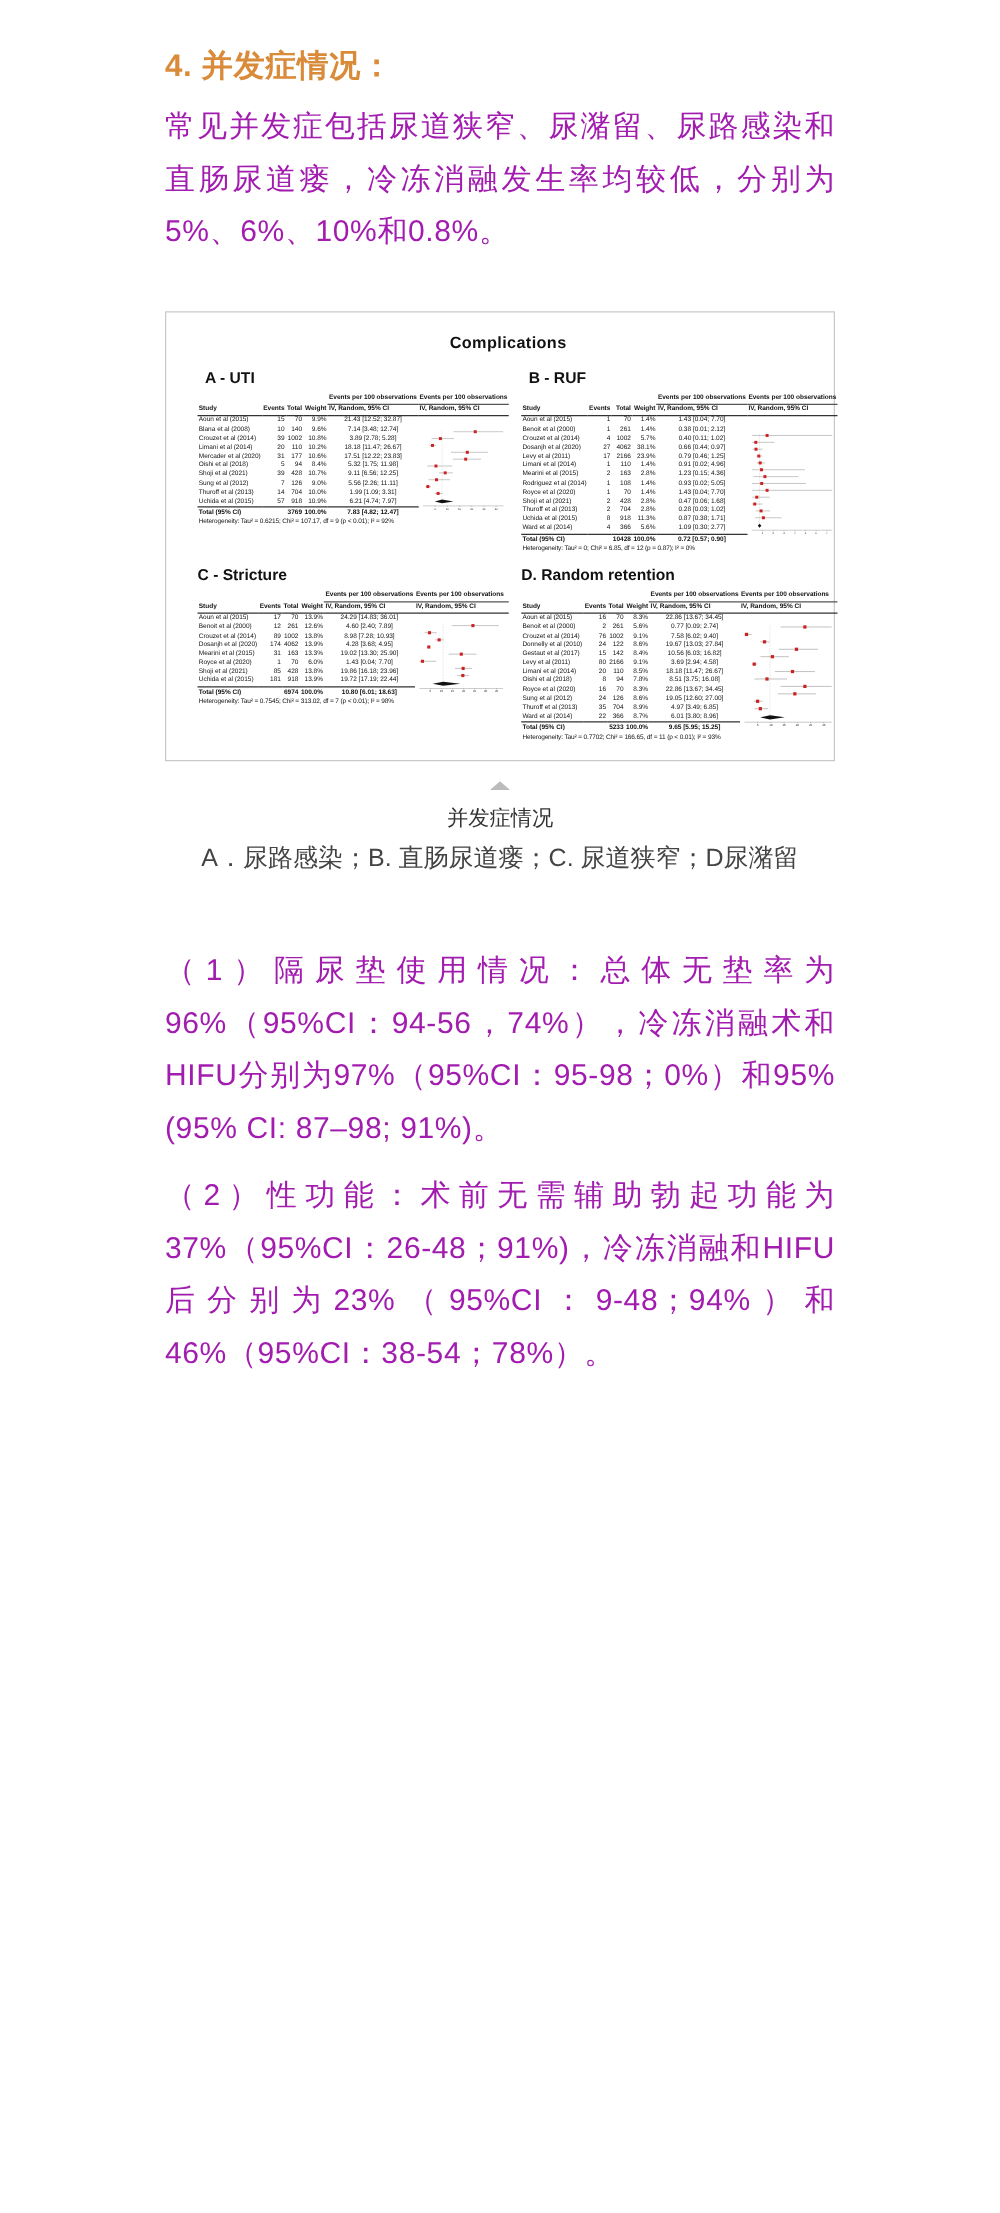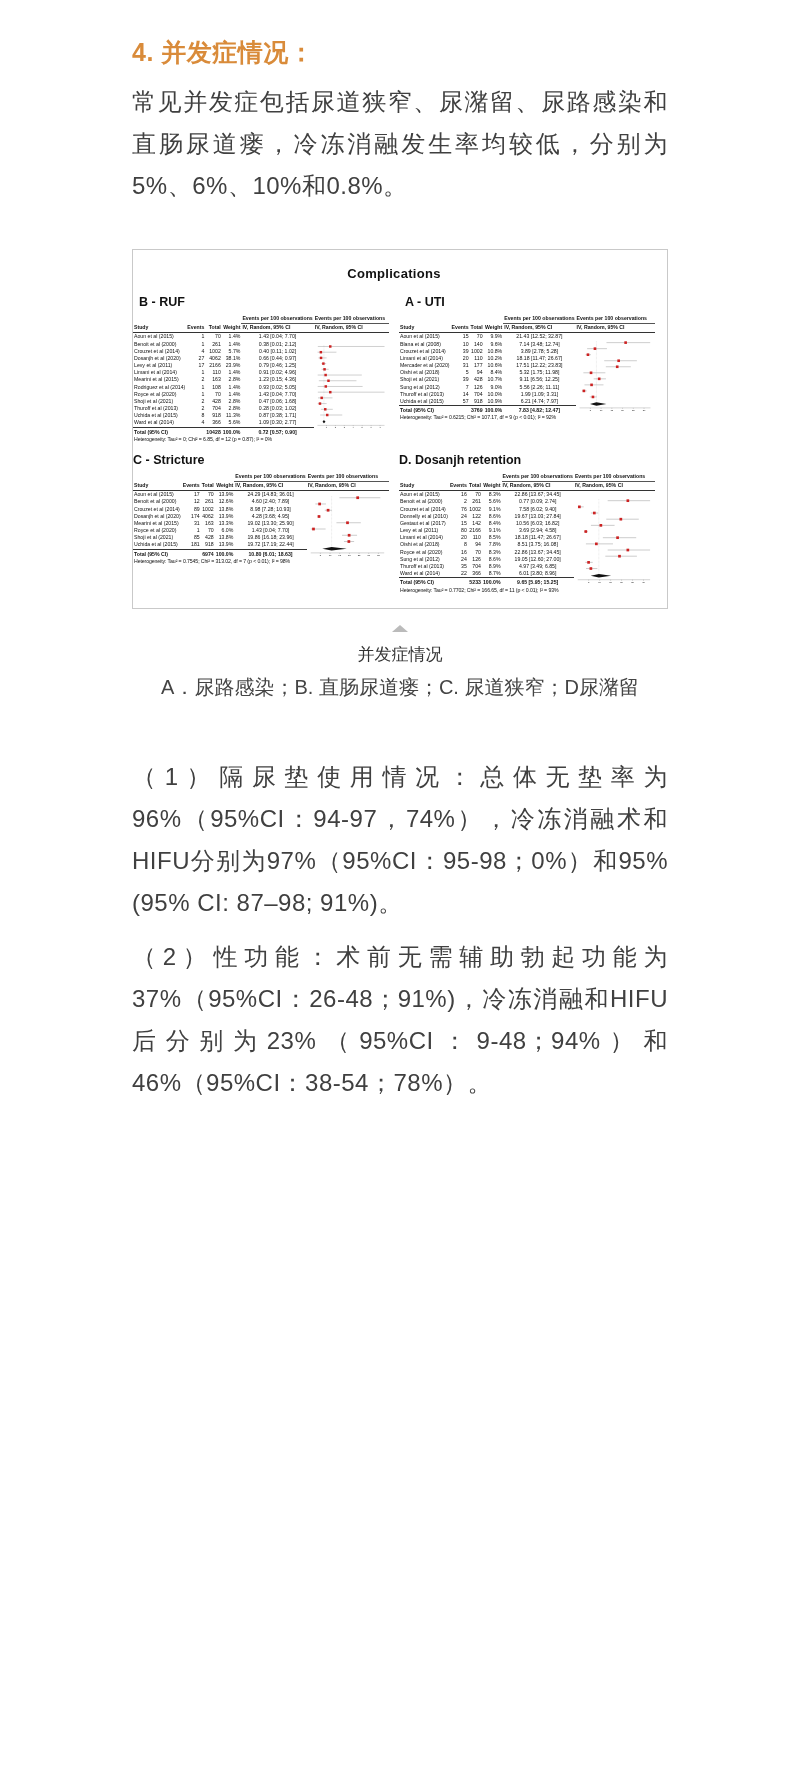--- a/index.html
+++ b/index.html
@@ -18,32 +18,32 @@
   }
   .section-title {
     color: #d98b3a;
     font-size: 25px;
     font-weight: bold;
     letter-spacing: 0.5px;
     margin: 0;
     padding-top: 36px;
   }
   .body-text {
-    color: #404040;
+    color: #a21caf;
     font-size: 24px;
     line-height: 1.75;
     letter-spacing: 0.5px;
     margin: 12px 0 0 0;
     text-align: justify;
   }
   .fig-wrap {
     margin-top: 42px;
     border: 1px solid #c9c9c9;
     background: #fff;
-    padding: 10px 12px 14px 0;
+    padding: 10px 12px 14px 25px;
   }
   .fig-title {
     text-align: center;
     font-size: 13px;
     font-weight: bold;
     color: #111;
     letter-spacing: .3px;
     margin: 6px 0 10px 0;
   }
   .panels {
@@ -127,20 +127,165 @@
 <body>
 
 <div class="page">
 
   <h2 class="section-title">4. 并发症情况：</h2>
   <p class="body-text">常见并发症包括尿道狭窄、尿潴留、尿路感染和直肠尿道瘘，冷冻消融发生率均较低，分别为5%、6%、10%和0.8%。</p>
 
   <div class="fig-wrap">
     <div class="fig-title">Complications</div>
     <div class="panels">
+      <div class="panel">
+        <div class="panel-label">A - UTI</div>
+        <div>
+            <table class="tbl">
+              <thead>
+                <tr>
+                  <th colspan="4"></th>
+                  <th class="grp-head" colspan="1">Events per 100 observations</th>
+                  <th class="grp-head">Events per 100 observations</th>
+                </tr>
+                <tr class="hdr-row">
+                  <th class="">Study</th>
+                  <th class="num">Events</th>
+                  <th class="num">Total</th>
+                  <th class="num">Weight</th>
+                  <th class="hdr-sub">IV, Random, 95% CI</th>
+                  <th class="hdr-sub">IV, Random, 95% CI</th>
+                </tr>
+              </thead>
+              <tbody>
+                <tr>
+                  <td>Aoun et al (2015)</td>
+                  <td class="num">15</td>
+                  <td class="num">70</td>
+                  <td class="num">9.9%</td>
+                  <td class="ctr">21.43 [12.52; 32.87]</td>
+                  <td class="plot-cell" rowspan="12">
+                    <div class="forest">
+                      <svg viewBox="0 0 118 115.19999999999999" preserveAspectRatio="none">
+                        <line x1="29.63" y1="2" x2="29.63" y2="96.00" stroke="#888" stroke-width="0.3" stroke-dasharray="1,1"></line>
+                        <line x1="44.97" y1="4.00" x2="111.57" y2="4.00" stroke="#222" stroke-width="0.35"></line>
+                        <rect x="72.13" y="2.00" width="4.00" height="4.00" fill="#cc2222"></rect>
+                        <line x1="15.39" y1="13.20" x2="45.69" y2="13.20" stroke="#222" stroke-width="0.35"></line>
+                        <rect x="25.37" y="11.20" width="4.00" height="4.00" fill="#cc2222"></rect>
+                        <line x1="13.10" y1="22.40" x2="21.28" y2="22.40" stroke="#222" stroke-width="0.35"></line>
+                        <rect x="14.73" y="20.40" width="4.00" height="4.00" fill="#cc2222"></rect>
+                        <line x1="41.54" y1="31.60" x2="91.28" y2="31.60" stroke="#222" stroke-width="0.35"></line>
+                        <rect x="61.50" y="29.60" width="4.00" height="4.00" fill="#cc2222"></rect>
+                        <line x1="43.99" y1="40.80" x2="81.99" y2="40.80" stroke="#222" stroke-width="0.35"></line>
+                        <rect x="59.31" y="38.80" width="4.00" height="4.00" fill="#cc2222"></rect>
+                        <line x1="9.73" y1="50.00" x2="43.21" y2="50.00" stroke="#222" stroke-width="0.35"></line>
+                        <rect x="19.41" y="48.00" width="4.00" height="4.00" fill="#cc2222"></rect>
+                        <line x1="25.47" y1="59.20" x2="44.09" y2="59.20" stroke="#222" stroke-width="0.35"></line>
+                        <rect x="31.81" y="57.20" width="4.00" height="4.00" fill="#cc2222"></rect>
+                        <line x1="11.40" y1="68.40" x2="40.36" y2="68.40" stroke="#222" stroke-width="0.35"></line>
+                        <rect x="20.20" y="66.40" width="4.00" height="4.00" fill="#cc2222"></rect>
+                        <line x1="7.57" y1="77.60" x2="14.83" y2="77.60" stroke="#222" stroke-width="0.35"></line>
+                        <rect x="8.51" y="75.60" width="4.00" height="4.00" fill="#cc2222"></rect>
+                        <line x1="19.51" y1="86.80" x2="30.08" y2="86.80" stroke="#222" stroke-width="0.35"></line>
+                        <rect x="22.32" y="84.80" width="4.00" height="4.00" fill="#cc2222"></rect>
+                        <polygon points="19.77,97.50 29.63,94.90 44.81,97.50 29.63,100.10" fill="#111"></polygon>
+                        <line x1="4" y1="103.50" x2="112" y2="103.50" stroke="#222" stroke-width="0.3"></line>
+                        <line x1="20.36" y1="103.50" x2="20.36" y2="104.90" stroke="#222" stroke-width="0.3"></line>
+                        <text x="20.36" y="108.50" font-size="3.6" text-anchor="middle" font-family="Liberation Sans, sans-serif" fill="#111">5</text>
+                        <line x1="36.73" y1="103.50" x2="36.73" y2="104.90" stroke="#222" stroke-width="0.3"></line>
+                        <text x="36.73" y="108.50" font-size="3.6" text-anchor="middle" font-family="Liberation Sans, sans-serif" fill="#111">10</text>
+                        <line x1="53.09" y1="103.50" x2="53.09" y2="104.90" stroke="#222" stroke-width="0.3"></line>
+                        <text x="53.09" y="108.50" font-size="3.6" text-anchor="middle" font-family="Liberation Sans, sans-serif" fill="#111">15</text>
+                        <line x1="69.45" y1="103.50" x2="69.45" y2="104.90" stroke="#222" stroke-width="0.3"></line>
+                        <text x="69.45" y="108.50" font-size="3.6" text-anchor="middle" font-family="Liberation Sans, sans-serif" fill="#111">20</text>
+                        <line x1="85.82" y1="103.50" x2="85.82" y2="104.90" stroke="#222" stroke-width="0.3"></line>
+                        <text x="85.82" y="108.50" font-size="3.6" text-anchor="middle" font-family="Liberation Sans, sans-serif" fill="#111">25</text>
+                        <line x1="102.18" y1="103.50" x2="102.18" y2="104.90" stroke="#222" stroke-width="0.3"></line>
+                        <text x="102.18" y="108.50" font-size="3.6" text-anchor="middle" font-family="Liberation Sans, sans-serif" fill="#111">30</text>
+                      </svg>
+                    </div>
+                  </td>
+                </tr>
+                <tr>
+                  <td>Blana et al (2008)</td>
+                  <td class="num">10</td>
+                  <td class="num">140</td>
+                  <td class="num">9.6%</td>
+                  <td class="ctr">7.14 [3.48; 12.74]</td>
+                </tr>
+                <tr>
+                  <td>Crouzet et al (2014)</td>
+                  <td class="num">39</td>
+                  <td class="num">1002</td>
+                  <td class="num">10.8%</td>
+                  <td class="ctr">3.89 [2.78; 5.28]</td>
+                </tr>
+                <tr>
+                  <td>Limani et al (2014)</td>
+                  <td class="num">20</td>
+                  <td class="num">110</td>
+                  <td class="num">10.2%</td>
+                  <td class="ctr">18.18 [11.47; 26.67]</td>
+                </tr>
+                <tr>
+                  <td>Mercader et al (2020)</td>
+                  <td class="num">31</td>
+                  <td class="num">177</td>
+                  <td class="num">10.6%</td>
+                  <td class="ctr">17.51 [12.22; 23.83]</td>
+                </tr>
+                <tr>
+                  <td>Oishi et al (2018)</td>
+                  <td class="num">5</td>
+                  <td class="num">94</td>
+                  <td class="num">8.4%</td>
+                  <td class="ctr">5.32 [1.75; 11.98]</td>
+                </tr>
+                <tr>
+                  <td>Shoji et al (2021)</td>
+                  <td class="num">39</td>
+                  <td class="num">428</td>
+                  <td class="num">10.7%</td>
+                  <td class="ctr">9.11 [6.56; 12.25]</td>
+                </tr>
+                <tr>
+                  <td>Sung et al (2012)</td>
+                  <td class="num">7</td>
+                  <td class="num">126</td>
+                  <td class="num">9.0%</td>
+                  <td class="ctr">5.56 [2.26; 11.11]</td>
+                </tr>
+                <tr>
+                  <td>Thuroff et al (2013)</td>
+                  <td class="num">14</td>
+                  <td class="num">704</td>
+                  <td class="num">10.0%</td>
+                  <td class="ctr">1.99 [1.09; 3.31]</td>
+                </tr>
+                <tr>
+                  <td>Uchida et al (2015)</td>
+                  <td class="num">57</td>
+                  <td class="num">918</td>
+                  <td class="num">10.9%</td>
+                  <td class="ctr">6.21 [4.74; 7.97]</td>
+                </tr>
+                <tr class="total-row">
+                  <td>Total (95% CI)</td>
+                  <td class="num"></td>
+                  <td class="num">3769</td>
+                  <td class="num">100.0%</td>
+                  <td class="ctr">7.83 [4.82; 12.47]</td>
+                </tr>
+                <tr>
+                  <td colspan="5" class="het">Heterogeneity: Tau² = 0.6215; Chi² = 107.17, df = 9 (p &lt; 0.01); I² = 92%</td>
+                </tr>
+              </tbody>
+            </table>
+          </div>
+      </div>
       <div class="panel">
         <div class="panel-label">B - RUF</div>
         <div>
             <table class="tbl">
               <thead>
                 <tr>
                   <th colspan="4"></th>
                   <th class="grp-head" colspan="1">Events per 100 observations</th>
                   <th class="grp-head">Events per 100 observations</th>
                 </tr>
@@ -302,165 +447,20 @@
                   <td class="ctr">0.72 [0.57; 0.90]</td>
                 </tr>
                 <tr>
                   <td colspan="5" class="het">Heterogeneity: Tau² = 0; Chi² = 6.85, df = 12 (p = 0.87); I² = 0%</td>
                 </tr>
               </tbody>
             </table>
           </div>
       </div>
       <div class="panel">
-        <div class="panel-label">A - UTI</div>
-        <div>
-            <table class="tbl">
-              <thead>
-                <tr>
-                  <th colspan="4"></th>
-                  <th class="grp-head" colspan="1">Events per 100 observations</th>
-                  <th class="grp-head">Events per 100 observations</th>
-                </tr>
-                <tr class="hdr-row">
-                  <th class="">Study</th>
-                  <th class="num">Events</th>
-                  <th class="num">Total</th>
-                  <th class="num">Weight</th>
-                  <th class="hdr-sub">IV, Random, 95% CI</th>
-                  <th class="hdr-sub">IV, Random, 95% CI</th>
-                </tr>
-              </thead>
-              <tbody>
-                <tr>
-                  <td>Aoun et al (2015)</td>
-                  <td class="num">15</td>
-                  <td class="num">70</td>
-                  <td class="num">9.9%</td>
-                  <td class="ctr">21.43 [12.52; 32.87]</td>
-                  <td class="plot-cell" rowspan="12">
-                    <div class="forest">
-                      <svg viewBox="0 0 118 115.19999999999999" preserveAspectRatio="none">
-                        <line x1="29.63" y1="2" x2="29.63" y2="96.00" stroke="#888" stroke-width="0.3" stroke-dasharray="1,1"></line>
-                        <line x1="44.97" y1="4.00" x2="111.57" y2="4.00" stroke="#222" stroke-width="0.35"></line>
-                        <rect x="72.13" y="2.00" width="4.00" height="4.00" fill="#cc2222"></rect>
-                        <line x1="15.39" y1="13.20" x2="45.69" y2="13.20" stroke="#222" stroke-width="0.35"></line>
-                        <rect x="25.37" y="11.20" width="4.00" height="4.00" fill="#cc2222"></rect>
-                        <line x1="13.10" y1="22.40" x2="21.28" y2="22.40" stroke="#222" stroke-width="0.35"></line>
-                        <rect x="14.73" y="20.40" width="4.00" height="4.00" fill="#cc2222"></rect>
-                        <line x1="41.54" y1="31.60" x2="91.28" y2="31.60" stroke="#222" stroke-width="0.35"></line>
-                        <rect x="61.50" y="29.60" width="4.00" height="4.00" fill="#cc2222"></rect>
-                        <line x1="43.99" y1="40.80" x2="81.99" y2="40.80" stroke="#222" stroke-width="0.35"></line>
-                        <rect x="59.31" y="38.80" width="4.00" height="4.00" fill="#cc2222"></rect>
-                        <line x1="9.73" y1="50.00" x2="43.21" y2="50.00" stroke="#222" stroke-width="0.35"></line>
-                        <rect x="19.41" y="48.00" width="4.00" height="4.00" fill="#cc2222"></rect>
-                        <line x1="25.47" y1="59.20" x2="44.09" y2="59.20" stroke="#222" stroke-width="0.35"></line>
-                        <rect x="31.81" y="57.20" width="4.00" height="4.00" fill="#cc2222"></rect>
-                        <line x1="11.40" y1="68.40" x2="40.36" y2="68.40" stroke="#222" stroke-width="0.35"></line>
-                        <rect x="20.20" y="66.40" width="4.00" height="4.00" fill="#cc2222"></rect>
-                        <line x1="7.57" y1="77.60" x2="14.83" y2="77.60" stroke="#222" stroke-width="0.35"></line>
-                        <rect x="8.51" y="75.60" width="4.00" height="4.00" fill="#cc2222"></rect>
-                        <line x1="19.51" y1="86.80" x2="30.08" y2="86.80" stroke="#222" stroke-width="0.35"></line>
-                        <rect x="22.32" y="84.80" width="4.00" height="4.00" fill="#cc2222"></rect>
-                        <polygon points="19.77,97.50 29.63,94.90 44.81,97.50 29.63,100.10" fill="#111"></polygon>
-                        <line x1="4" y1="103.50" x2="112" y2="103.50" stroke="#222" stroke-width="0.3"></line>
-                        <line x1="20.36" y1="103.50" x2="20.36" y2="104.90" stroke="#222" stroke-width="0.3"></line>
-                        <text x="20.36" y="108.50" font-size="3.6" text-anchor="middle" font-family="Liberation Sans, sans-serif" fill="#111">5</text>
-                        <line x1="36.73" y1="103.50" x2="36.73" y2="104.90" stroke="#222" stroke-width="0.3"></line>
-                        <text x="36.73" y="108.50" font-size="3.6" text-anchor="middle" font-family="Liberation Sans, sans-serif" fill="#111">10</text>
-                        <line x1="53.09" y1="103.50" x2="53.09" y2="104.90" stroke="#222" stroke-width="0.3"></line>
-                        <text x="53.09" y="108.50" font-size="3.6" text-anchor="middle" font-family="Liberation Sans, sans-serif" fill="#111">15</text>
-                        <line x1="69.45" y1="103.50" x2="69.45" y2="104.90" stroke="#222" stroke-width="0.3"></line>
-                        <text x="69.45" y="108.50" font-size="3.6" text-anchor="middle" font-family="Liberation Sans, sans-serif" fill="#111">20</text>
-                        <line x1="85.82" y1="103.50" x2="85.82" y2="104.90" stroke="#222" stroke-width="0.3"></line>
-                        <text x="85.82" y="108.50" font-size="3.6" text-anchor="middle" font-family="Liberation Sans, sans-serif" fill="#111">25</text>
-                        <line x1="102.18" y1="103.50" x2="102.18" y2="104.90" stroke="#222" stroke-width="0.3"></line>
-                        <text x="102.18" y="108.50" font-size="3.6" text-anchor="middle" font-family="Liberation Sans, sans-serif" fill="#111">30</text>
-                      </svg>
-                    </div>
-                  </td>
-                </tr>
-                <tr>
-                  <td>Blana et al (2008)</td>
-                  <td class="num">10</td>
-                  <td class="num">140</td>
-                  <td class="num">9.6%</td>
-                  <td class="ctr">7.14 [3.48; 12.74]</td>
-                </tr>
-                <tr>
-                  <td>Crouzet et al (2014)</td>
-                  <td class="num">39</td>
-                  <td class="num">1002</td>
-                  <td class="num">10.8%</td>
-                  <td class="ctr">3.89 [2.78; 5.28]</td>
-                </tr>
-                <tr>
-                  <td>Limani et al (2014)</td>
-                  <td class="num">20</td>
-                  <td class="num">110</td>
-                  <td class="num">10.2%</td>
-                  <td class="ctr">18.18 [11.47; 26.67]</td>
-                </tr>
-                <tr>
-                  <td>Mercader et al (2020)</td>
-                  <td class="num">31</td>
-                  <td class="num">177</td>
-                  <td class="num">10.6%</td>
-                  <td class="ctr">17.51 [12.22; 23.83]</td>
-                </tr>
-                <tr>
-                  <td>Oishi et al (2018)</td>
-                  <td class="num">5</td>
-                  <td class="num">94</td>
-                  <td class="num">8.4%</td>
-                  <td class="ctr">5.32 [1.75; 11.98]</td>
-                </tr>
-                <tr>
-                  <td>Shoji et al (2021)</td>
-                  <td class="num">39</td>
-                  <td class="num">428</td>
-                  <td class="num">10.7%</td>
-                  <td class="ctr">9.11 [6.56; 12.25]</td>
-                </tr>
-                <tr>
-                  <td>Sung et al (2012)</td>
-                  <td class="num">7</td>
-                  <td class="num">126</td>
-                  <td class="num">9.0%</td>
-                  <td class="ctr">5.56 [2.26; 11.11]</td>
-                </tr>
-                <tr>
-                  <td>Thuroff et al (2013)</td>
-                  <td class="num">14</td>
-                  <td class="num">704</td>
-                  <td class="num">10.0%</td>
-                  <td class="ctr">1.99 [1.09; 3.31]</td>
-                </tr>
-                <tr>
-                  <td>Uchida et al (2015)</td>
-                  <td class="num">57</td>
-                  <td class="num">918</td>
-                  <td class="num">10.9%</td>
-                  <td class="ctr">6.21 [4.74; 7.97]</td>
-                </tr>
-                <tr class="total-row">
-                  <td>Total (95% CI)</td>
-                  <td class="num"></td>
-                  <td class="num">3769</td>
-                  <td class="num">100.0%</td>
-                  <td class="ctr">7.83 [4.82; 12.47]</td>
-                </tr>
-                <tr>
-                  <td colspan="5" class="het">Heterogeneity: Tau² = 0.6215; Chi² = 107.17, df = 9 (p &lt; 0.01); I² = 92%</td>
-                </tr>
-              </tbody>
-            </table>
-          </div>
-      </div>
-      <div class="panel">
         <div class="panel-label center">C - Stricture</div>
         <div>
             <table class="tbl">
               <thead>
                 <tr>
                   <th colspan="4"></th>
                   <th class="grp-head" colspan="1">Events per 100 observations</th>
                   <th class="grp-head">Events per 100 observations</th>
                 </tr>
                 <tr class="hdr-row">
@@ -576,21 +576,21 @@
                   <td class="ctr">10.80 [6.01; 18.63]</td>
                 </tr>
                 <tr>
                   <td colspan="5" class="het">Heterogeneity: Tau² = 0.7545; Chi² = 313.02, df = 7 (p &lt; 0.01); I² = 98%</td>
                 </tr>
               </tbody>
             </table>
           </div>
       </div>
       <div class="panel">
-        <div class="panel-label center">D. Dosanjh retention</div>
+        <div class="panel-label center">D. Random retention</div>
         <div>
             <table class="tbl">
               <thead>
                 <tr>
                   <th colspan="4"></th>
                   <th class="grp-head" colspan="1">Events per 100 observations</th>
                   <th class="grp-head">Events per 100 observations</th>
                 </tr>
                 <tr class="hdr-row">
                   <th class="">Study</th>
@@ -750,17 +750,17 @@
 
   <div class="caret"></div>
 
   <div class="fig-caption">
     <span>并发症情况</span>
     <span class="sub">A．尿路感染；B. 直肠尿道瘘；C. 尿道狭窄；D尿潴留</span>
   </div>
 
   <div class="spacer-lg"></div>
 
-  <p class="body-text">（1）隔尿垫使用情况：总体无垫率为96%（95%CI：94-97，74%），冷冻消融术和HIFU分别为97%（95%CI：95-98；0%）和95% (95% CI: 87–98; 91%)。</p>
+  <p class="body-text">（1）隔尿垫使用情况：总体无垫率为96%（95%CI：94-56，74%），冷冻消融术和HIFU分别为97%（95%CI：95-98；0%）和95% (95% CI: 87–98; 91%)。</p>
   <p class="body-text">（2）性功能：术前无需辅助勃起功能为37%（95%CI：26-48；91%)，冷冻消融和HIFU后分别为23%（95%CI：9-48；94%）和46%（95%CI：38-54；78%）。</p>
 
   <div style="height:30px"></div>
 </div>
 
 </body></html>

